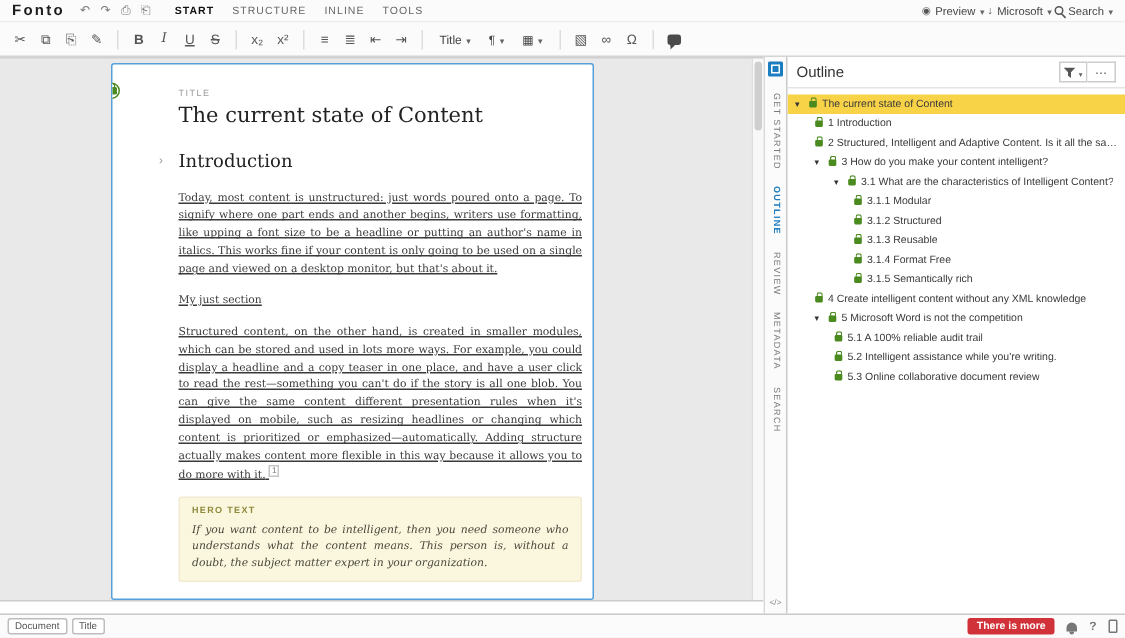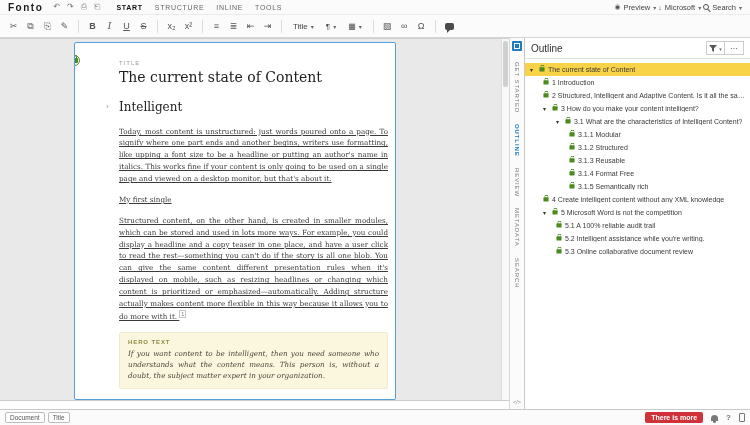--- a/index.html
+++ b/index.html
@@ -174,24 +174,24 @@
   <div class="editor">
     <div class="page">
       <div class="page-lock">
           <span class="lock"></span>
         </div>
       <div class="page-inner">
         <div class="doc-label">TITLE</div>
         <div class="doc-title">The current state of Content</div>
         <div class="doc-h2">
           <span class="collapse">›</span>
-          <span>Intelligent</span>
+          <span>Introduction</span>
         </div>
         <p class="doc-p">Today, most content is unstructured: just words poured onto a page. To signify where one part ends and another begins, writers use formatting, like upping a font size to be a headline or putting an author's name in italics. This works fine if your content is only going to be used on a single page and viewed on a desktop monitor, but that's about it.</p>
-        <p class="doc-p">My first single</p>
+        <p class="doc-p">My just section</p>
         <p class="doc-p"><span>Structured content, on the other hand, is created in smaller modules, which can be stored and used in lots more ways. For example, you could display a headline and a copy teaser in one place, and have a user click to read the rest—something you can't do if the story is all one blob. You can give the same content different presentation rules when it's displayed on mobile, such as resizing headlines or changing which content is prioritized or emphasized—automatically. Adding structure actually makes content more flexible in this way because it allows you to do more with it.</span> <sup class="fnote">1</sup></p>
         <div class="hero">
           <div class="hero-label">HERO TEXT</div>
           <div class="hero-text">If you want content to be intelligent, then you need someone who understands what the content means. This person is, without a doubt, the subject matter expert in your organization.</div>
         </div>
 
       </div>
     </div>
     <div class="vscroll">
         <div class="vscroll-thumb"></div>

